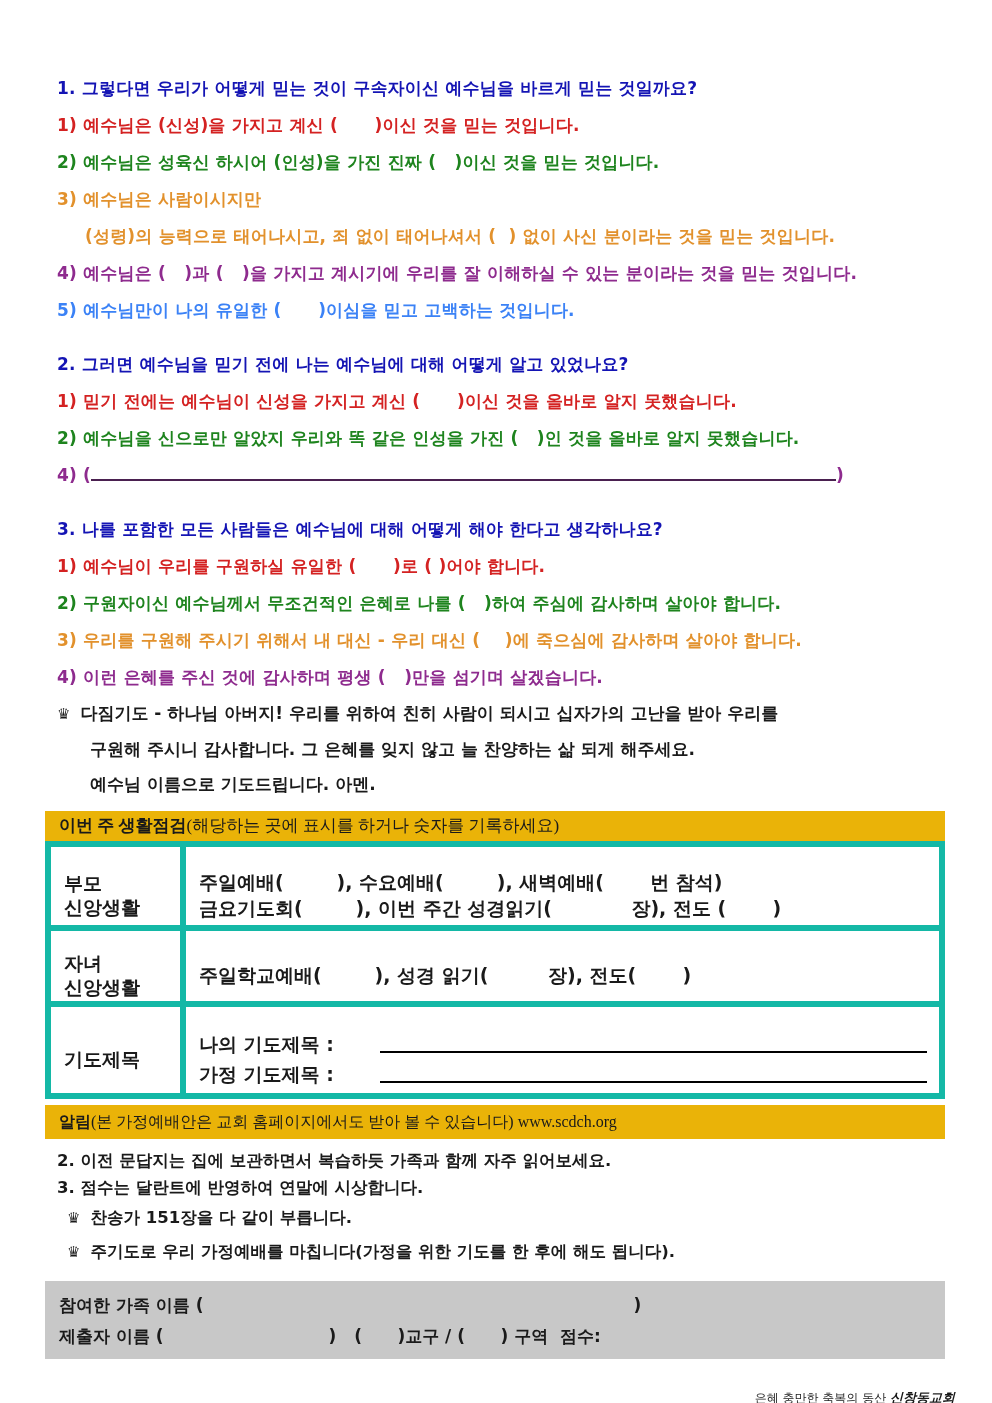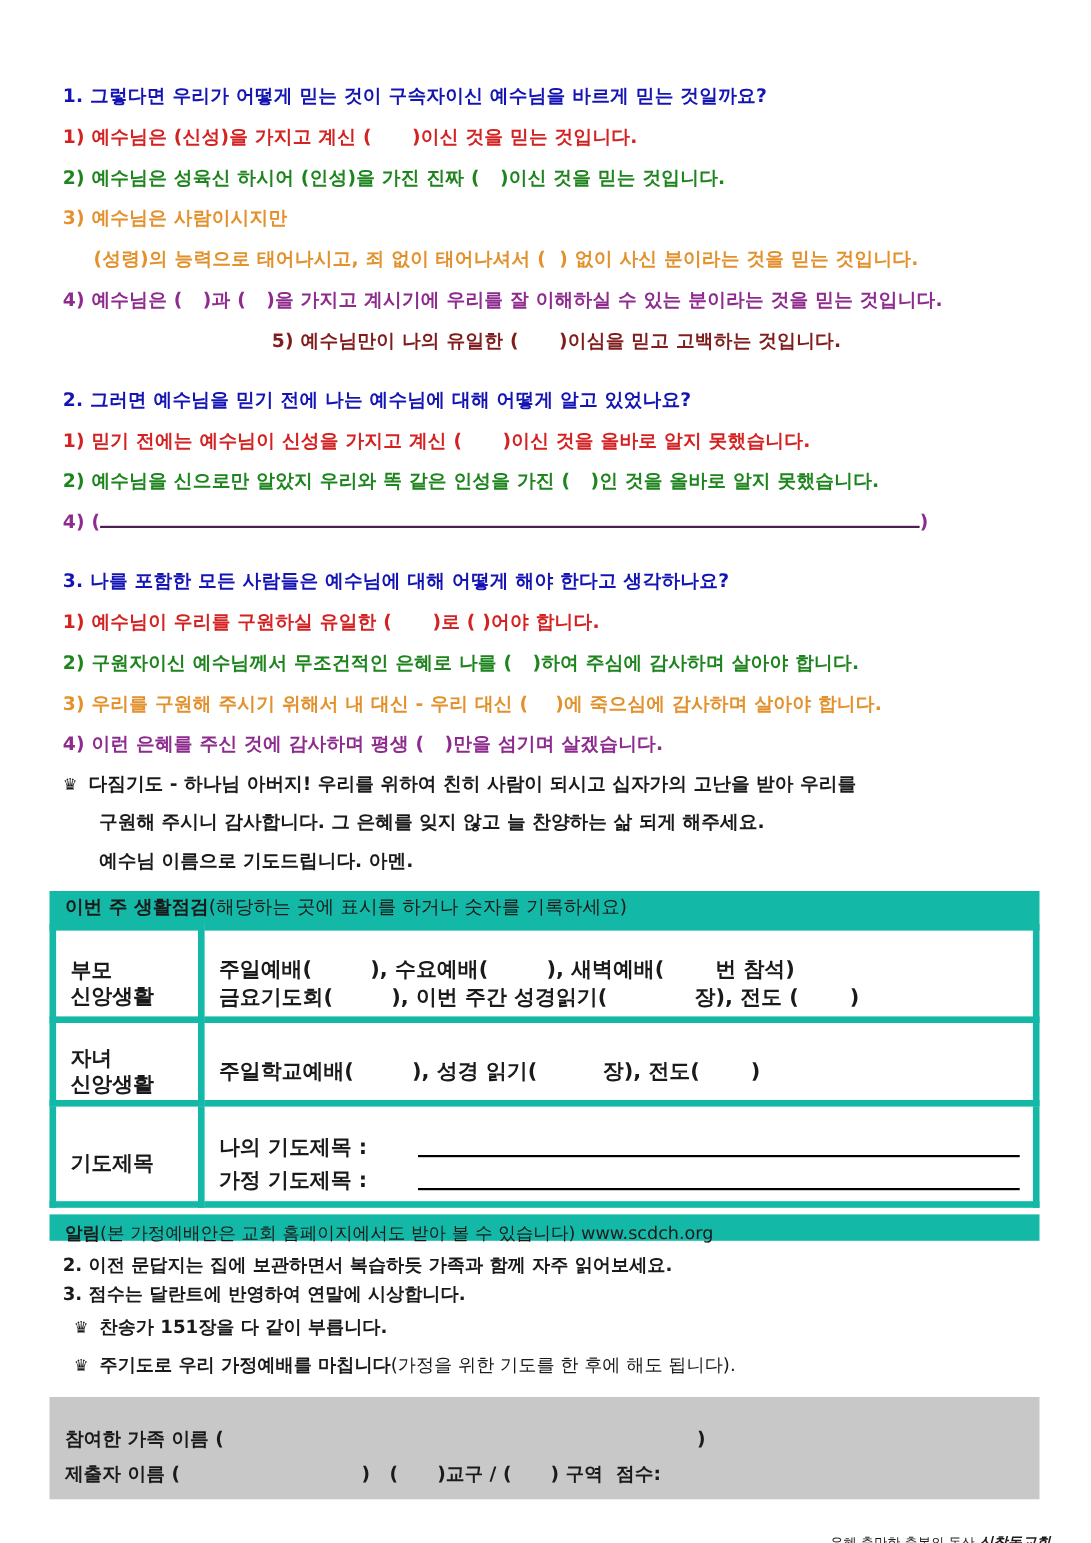--- a/index.html
+++ b/index.html
@@ -11,58 +11,58 @@
   .page{padding:70px 37px 0 57px;box-sizing:border-box;width:992px;}
 
   
   .line{font-size:17px;font-weight:bold;line-height:37px;white-space:pre;letter-spacing:0.2px;}
   .indent{padding-left:28px;}
   .navy{color:#1414b4;}
   .red{color:#d42222;}
   .green{color:#1e841e;}
   .orange{color:#e2912c;}
   .purple{color:#8e2b8e;}
-  .blacktxt{color:#7f1d1d;text-align:center;}
+  .blacktxt{color:#3b82f6;}
   .sec{margin-top:0;}
   .sec + .sec{margin-top:17px;}
 
   .blank-underline{display:inline-block;width:745px;height:14px;border-bottom:2px solid #4a2050;}
 
   
   .prayer .pline{font-size:17px;font-weight:bold;line-height:35px;white-space:pre;}
   .bullet{font-size:15px;margin-right:10px;}
   .prayer .cont{padding-left:33px;}
 
   
-  .band{background:#14b8a6;margin-left:-12px;width:900px;box-sizing:border-box;
-        padding-left:14px;font-size:17px;white-space:pre;}
+  .band{background:#eab308;margin-left:-12px;width:900px;box-sizing:border-box;
+        padding-left:14px;font-size:17px;white-space:pre;font-family:Liberation Serif, serif;}
   .band .b-title{font-weight:bold;}
   .check-band{margin-top:9px;height:30px;line-height:30px;}
-  .notice-band{margin-top:6px;height:24px;line-height:34px;font-size:16px;}
+  .notice-band{margin-top:6px;height:34px;line-height:34px;font-size:16px;}
 
   
   table.check{border-collapse:collapse;margin-left:-12px;width:900px;table-layout:fixed;}
   table.check td{border:6px solid #14b8a6;font-size:19px;font-weight:bold;vertical-align:middle;padding:20px 8px 2px 13px;}
   td.lbl{width:108px;white-space:pre-line;line-height:24px;}
   td.cnt .cline{white-space:pre;line-height:26px;}
   tr.r1 td{height:56px;}
   tr.r2 td{height:44px;}
   tr.r3 td{height:64px;}
   .ul-row{display:flex;align-items:flex-end;line-height:30px;white-space:pre;gap:32px;}
   .ul-fill{flex:1;border-bottom:2px solid #000;margin:0 4px 6px 8px;height:1px;}
 
   
   .instructions{margin-top:8px;}
   .instructions .iline{font-size:16.5px;font-weight:bold;line-height:27px;white-space:pre;}
   .closing-line{font-size:16.5px;font-weight:bold;line-height:33px;white-space:pre;padding-left:10px;}
-  .closing-line .normal{font-weight:normal;}
+  .closing-line .normal{font-weight:bold;}
 
   
   .submit-box{background:#c8c8c8;margin-left:-12px;width:900px;box-sizing:border-box;
-              margin-top:12px;padding:24px 0 7px 14px;}
+              margin-top:12px;padding:9px 0 7px 14px;}
   .submit-box .sline{font-size:17px;font-weight:bold;line-height:31px;white-space:pre;display:flex;align-items:baseline;}
   .sp-family{display:inline-block;width:430px;}
   .sp-name{display:inline-block;width:165px;}
 
   
   .footer{margin-top:30px;text-align:right;font-size:12px;white-space:pre;}
   .footer .church{font-weight:bold;font-size:13px;font-style:italic;}
 </style>
 </head>
 <body>

